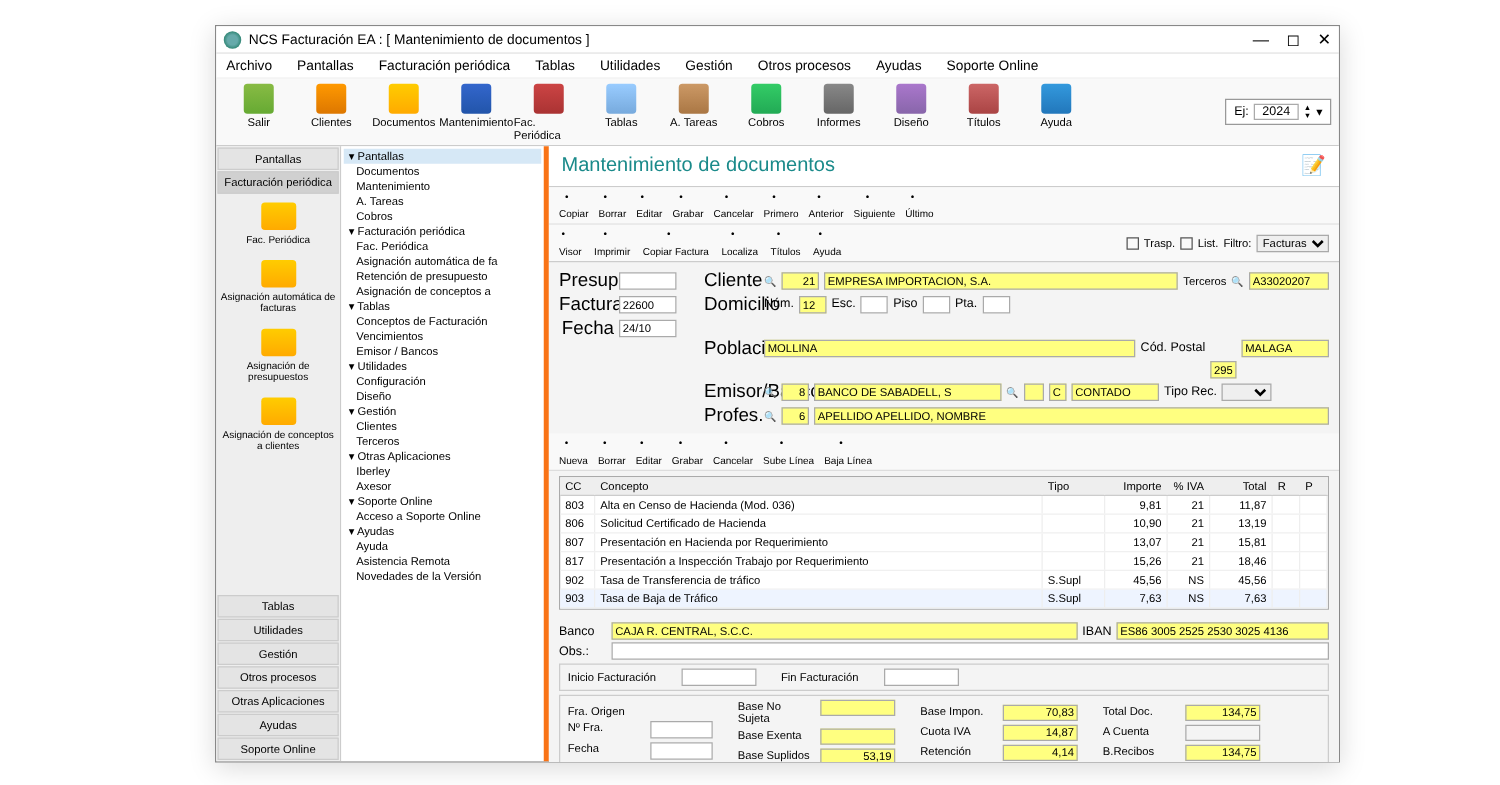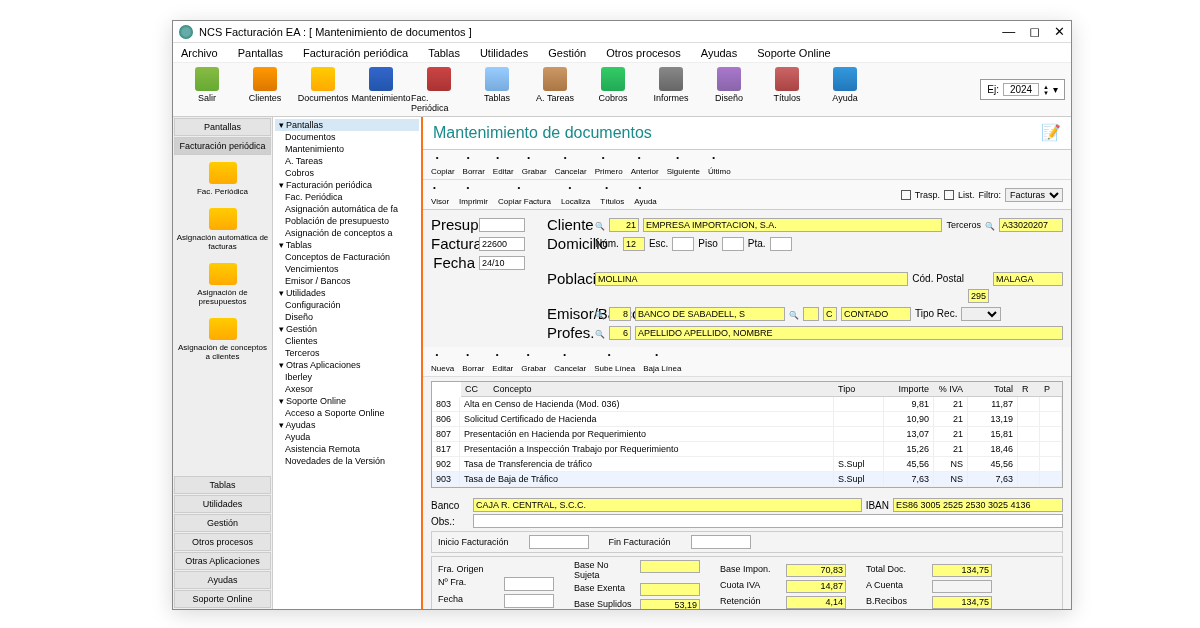--- a/index.html
+++ b/index.html
@@ -15,21 +15,21 @@
 .ejbox { margin-left: auto; display: flex; align-items: center; gap: 4px; border: 1px solid #999; padding: 3px 6px; background: #fff; font-size: 10px; }
 .ejbox input { width: 36px; border: 1px solid #aaa; font-size: 10px; text-align: center; }
 .spin { display: flex; flex-direction: column; font-size: 6px; line-height: 6px; }
 .body { display: flex; height: calc(100% - 96px); }
 .leftcol { width: 100px; background: #eee; border-right: 1px solid #ccc; display: flex; flex-direction: column; }
 .accbtn { font-size: 9px; text-align: center; padding: 3px; background: #e4e4e4; border: 1px solid #ccc; margin: 1px; }
 .accbtn.sel { background: #d0d0d0; }
 .lefticon { text-align: center; font-size: 8px; padding: 6px 2px; }
 .lefticon .ic { width: 28px; height: 22px; margin: 0 auto 3px; border-radius: 3px; }
 .leftbottom { margin-top: auto; }
-.tree { width: 150px; background: #fff; border-right: 2px solid #f97316; font-size: 9px; overflow: auto; padding: 2px; }
+.tree { width: 166px; background: #fff; border-right: 4px solid #f97316; font-size: 9px; overflow: auto; padding: 2px; }
 .tree .tn { padding: 1px 0 1px 10px; white-space: nowrap; }
 .tree .tn.l1 { padding-left: 4px; }
 .tree .tn.sel { background: #d6e8f6; }
 .main { flex: 1; background: #f4f4f4; overflow: auto; font-size: 10px; }
 .pgtitle { background: #fff; border-bottom: 1px solid #ccc; padding: 6px 10px; font-size: 16px; color: #1a8a8a; display: flex; align-items: center; }
 .pgtitle .ed { margin-left: auto; width: 20px; height: 20px; }
 .btnrow { display: flex; gap: 8px; padding: 3px 8px; align-items: center; border-bottom: 1px solid #ddd; background: #f9f9f9; }
 .sbtn { display: flex; flex-direction: column; align-items: center; font-size: 8px; cursor: pointer; }
 .sbtn .ic { width: 14px; height: 14px; }
 .btnrow2 { display: flex; gap: 10px; padding: 3px 8px; align-items: center; border-bottom: 1px solid #ccc; background: #f9f9f9; }
@@ -40,21 +40,21 @@
 .frow { display: flex; align-items: center; gap: 4px; margin: 2px 0; }
 .flbl { font-size: 15px; width: 44px; text-align: right; }
 .fin { border: 1px solid #aaa; font-size: 9px; padding: 1px 2px; height: 14px; }
 .yel { background: #ffff80; }
 .mag { width: 10px; height: 10px; display: inline-block; }
 .mag::before { content: "🔍"; font-size: 8px; }
 .hdrform { display: flex; gap: 6px; }
 .hdrform .col1 { width: 110px; }
 .hdrform .col2 { flex: 1; }
 .grid { border: 1px solid #aaa; margin: 4px 8px; background: #fff; }
-.ghead { display: flex; font-size: 9px; background: #eee; border-bottom: 1px solid #ccc; margin-left: 29px; }
+.ghead { display: flex; font-size: 9px; background: #eee; border-bottom: 1px solid #ccc; }
 .ghead > div, .grow > div { padding: 2px 4px; border-right: 1px solid #eee; }
 .grow { display: flex; font-size: 9px; border-bottom: 1px solid #f0f0f0; }
 .grow.sel { background: #eef4ff; }
 .c-cc{width:28px}.c-cn{width:220px;flex:1}.c-tp{width:50px}.c-im{width:50px;text-align:right}.c-iv{width:34px;text-align:right}.c-to{width:50px;text-align:right}.c-r{width:22px}.c-p{width:22px}
 .bottom { padding: 4px 8px; }
 .totbox { border: 1px solid #ccc; padding: 3px 6px; margin-top: 3px; display: flex; gap: 20px; font-size: 9px; align-items: center; }
 .totcol { display: flex; flex-direction: column; gap: 3px; }
 .trow { display: flex; align-items: flex-start; gap: 4px; }
 .trow .lbl { width: 62px; }
 .trow .val { width: 60px; border: 1px solid #aaa; text-align: right; padding: 0 2px; height: 13px; }
@@ -168,21 +168,21 @@
 
     <div class="tree" id="tree">
         <div class="tn l1 sel">▾ Pantallas</div>
         <div class="tn">  Documentos</div>
         <div class="tn">  Mantenimiento</div>
         <div class="tn">  A. Tareas</div>
         <div class="tn">  Cobros</div>
         <div class="tn l1">▾ Facturación periódica</div>
         <div class="tn">  Fac. Periódica</div>
         <div class="tn">  Asignación automática de fa</div>
-        <div class="tn">  Población de presupuesto</div>
+        <div class="tn">  Retención de presupuesto</div>
         <div class="tn">  Asignación de conceptos a</div>
         <div class="tn l1">▾ Tablas</div>
         <div class="tn">  Conceptos de Facturación</div>
         <div class="tn">  Vencimientos</div>
         <div class="tn">  Emisor / Bancos</div>
         <div class="tn l1">▾ Utilidades</div>
         <div class="tn">  Configuración</div>
         <div class="tn">  Diseño</div>
         <div class="tn l1">▾ Gestión</div>
         <div class="tn">  Clientes</div>

